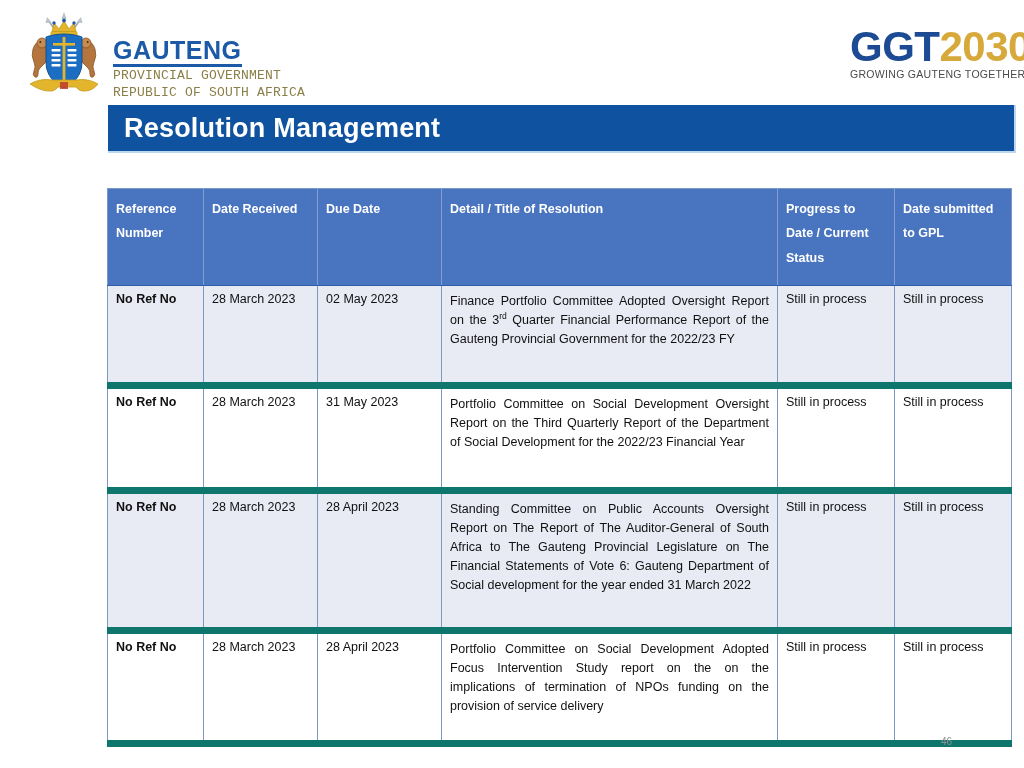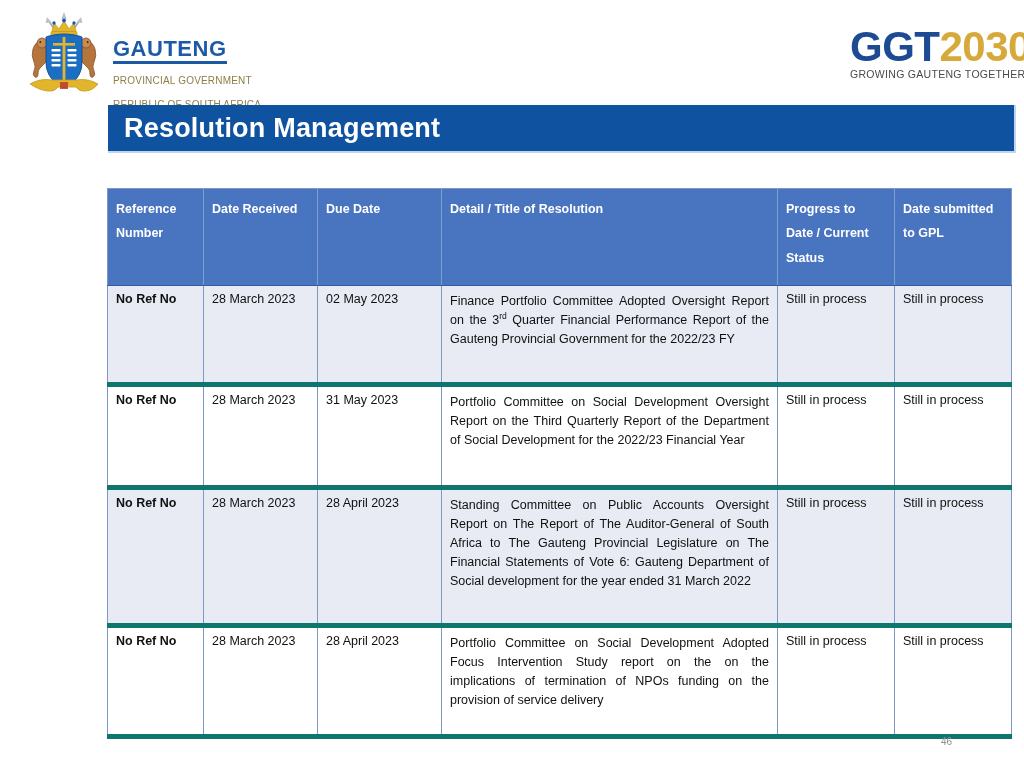--- a/index.html
+++ b/index.html
@@ -33,35 +33,35 @@
 
   #gauteng-wordmark {
     position: absolute;
     left: 113px;
     top: 38px;
     width: 210px;
   }
   .gp-name {
     font-family: "Liberation Sans", sans-serif;
     font-weight: bold;
-    font-size: 22px;
+    font-size: 25px;
     letter-spacing: 0.5px;
     color: #1c5aa8;
     line-height: 1;
     border-bottom: 3px solid #1c5aa8;
     display: inline-block;
     padding-bottom: 1px;
   }
   .gp-sub1, .gp-sub2 {
-    font-family: Liberation Sans, sans-serif;
-    font-size: 10px;
+    font-family: Liberation Mono, monospace;
+    font-size: 13px;
     letter-spacing: 0.2px;
     color: #8a7f47;
     line-height: 1.25;
-    margin-top: 11px;
+    margin-top: 1px;
   }
 
   #ggt-logo {
     position: absolute;
     right: 14px;
     top: 26px;
     text-align: left;
     width: 160px;
   }
   .ggt-main {
@@ -112,21 +112,21 @@
     width: 804px;
     border-collapse: collapse;
     table-layout: fixed;
     border: 1px solid #7a9ac4;
   }
   #resolution-table th,
   #resolution-table td {
     vertical-align: top;
     padding: 6px 8px 6px 8px;
     border-right: 1px solid #7a9ac4;
-    border-bottom: 5px solid #0f766e;
+    border-bottom: 7px solid #0f766e;
   }
   #resolution-table th:last-child,
   #resolution-table td:last-child {
     border-right: none;
   }
   #resolution-table thead th {
     background: #4874c0;
     color: #ffffff;
     font-family: "Liberation Sans", sans-serif;
     font-size: 12.5px;

